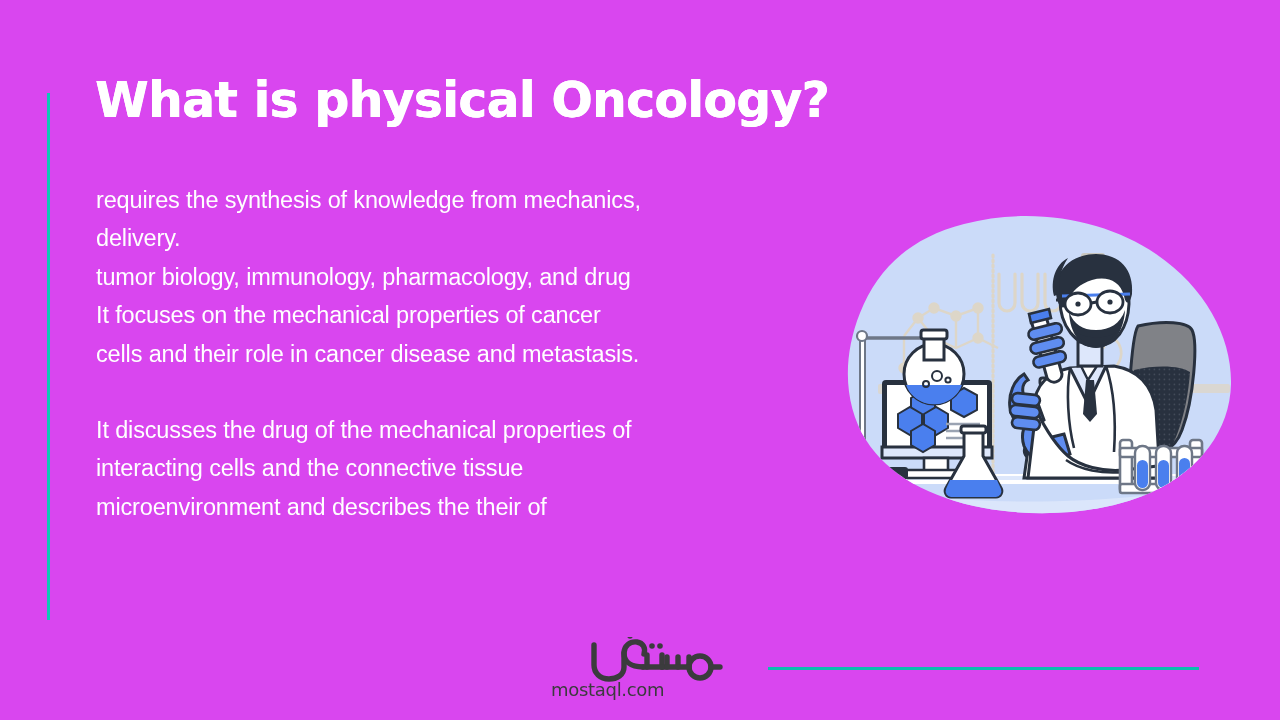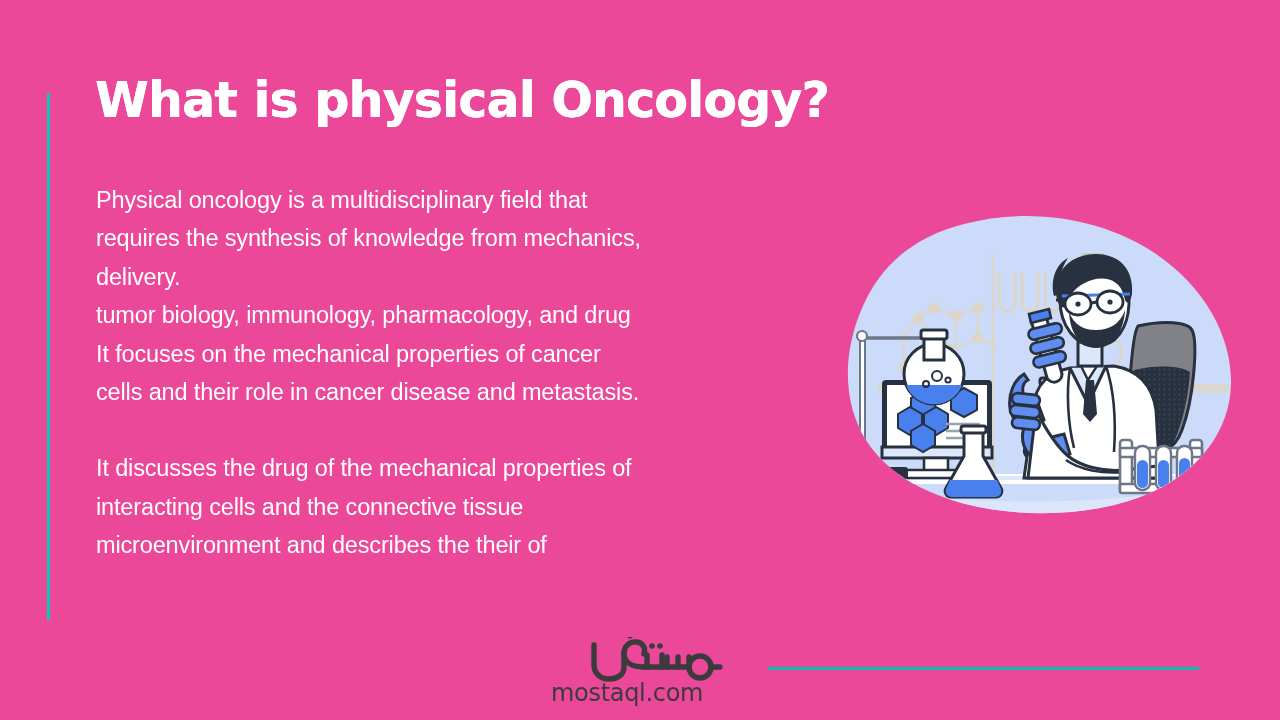--- a/index.html
+++ b/index.html
@@ -1,21 +1,21 @@
 <!DOCTYPE html>
 <html><head>
 <meta charset="utf-8">
 <style>
   html,body{margin:0;padding:0;background:#000;}
   body{
     width:1280px;height:720px;overflow:hidden;position:relative;
     font-family:"Liberation Sans", sans-serif;
     background:#010101;
   }
-  .slide{position:absolute;inset:0;background:#ec4899;}
+  .slide{position:absolute;inset:0;background:#d946ef;}
 
   
   .accent-rule{
     position:absolute;left:47px;top:93px;width:3px;height:527px;
     background:#0fc7b6;
   }
 
   
   .title{
     position:absolute;left:95px;top:72px;width:780px;
@@ -52,39 +52,38 @@
 
   
   .footer-logo{
     position:absolute;left:548px;top:637px;width:180px;height:72px;
     color:#3b3b3d;
   }
   .footer-logo svg{display:block;}
   .logo-wordmark{
     position:absolute;left:551px;top:679px;
     font-family:"DejaVu Sans", sans-serif;
-    font-size:24px;font-weight:400;letter-spacing:-0.3px;
+    font-size:18px;font-weight:400;letter-spacing:-0.3px;
     color:#3b3b3d;
   }
   .footer-rule{
     position:absolute;left:768px;top:667px;width:431px;height:3px;
     background:#0bbfae;
   }
 </style>
 </head>
 <body>
 
 <div class="slide">
 
   <div class="accent-rule"></div>
 
   <div class="title">What is physical Oncology?</div>
 
   <div class="body-copy">
-    <p>Physical oncology is a multidisciplinary field that</p>
     <p>requires the synthesis of knowledge from mechanics,</p>
     <p>delivery.</p>
     <p>tumor biology, immunology, pharmacology, and drug</p>
     <p>It focuses on the mechanical properties of cancer</p>
     <p>cells and their role in cancer disease and metastasis.</p>
     <div class="para-gap"></div>
     <p>It discusses the drug of the mechanical properties of</p>
     <p>interacting cells and the connective tissue</p>
     <p>microenvironment and describes the their of</p>
   </div>

